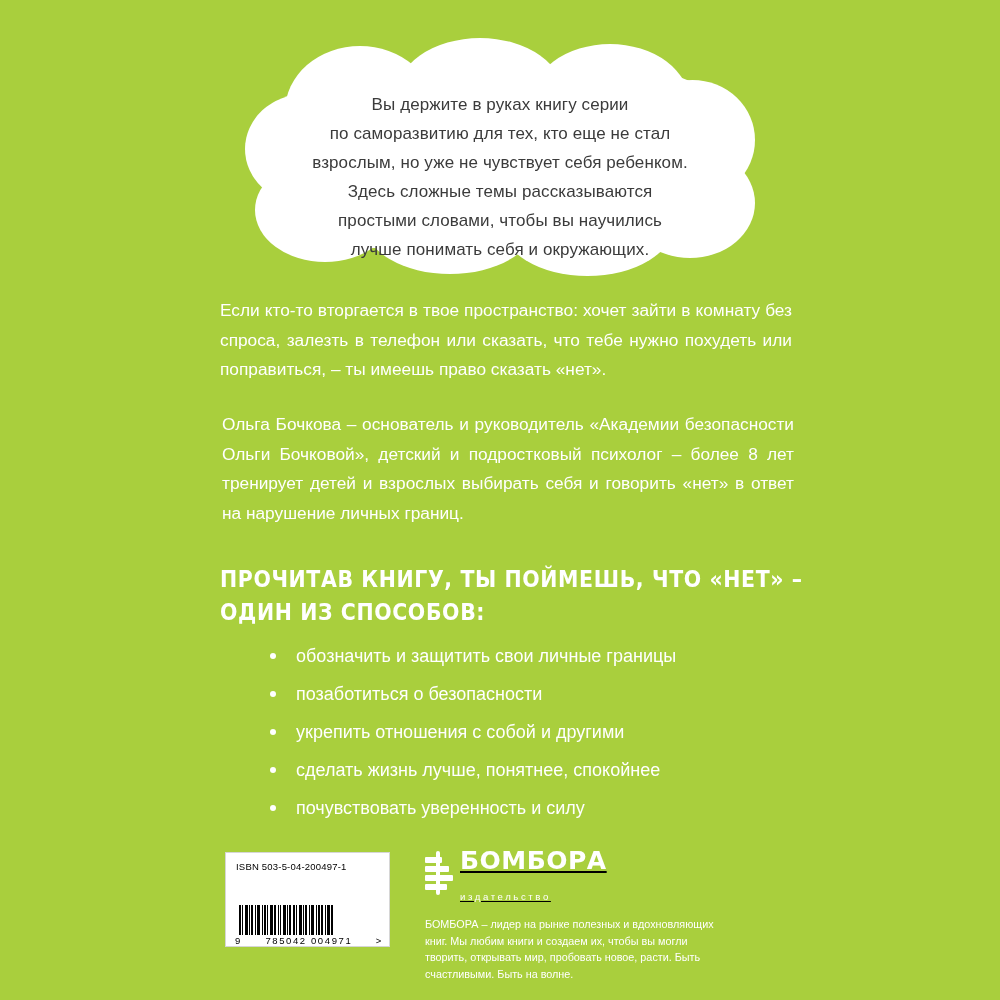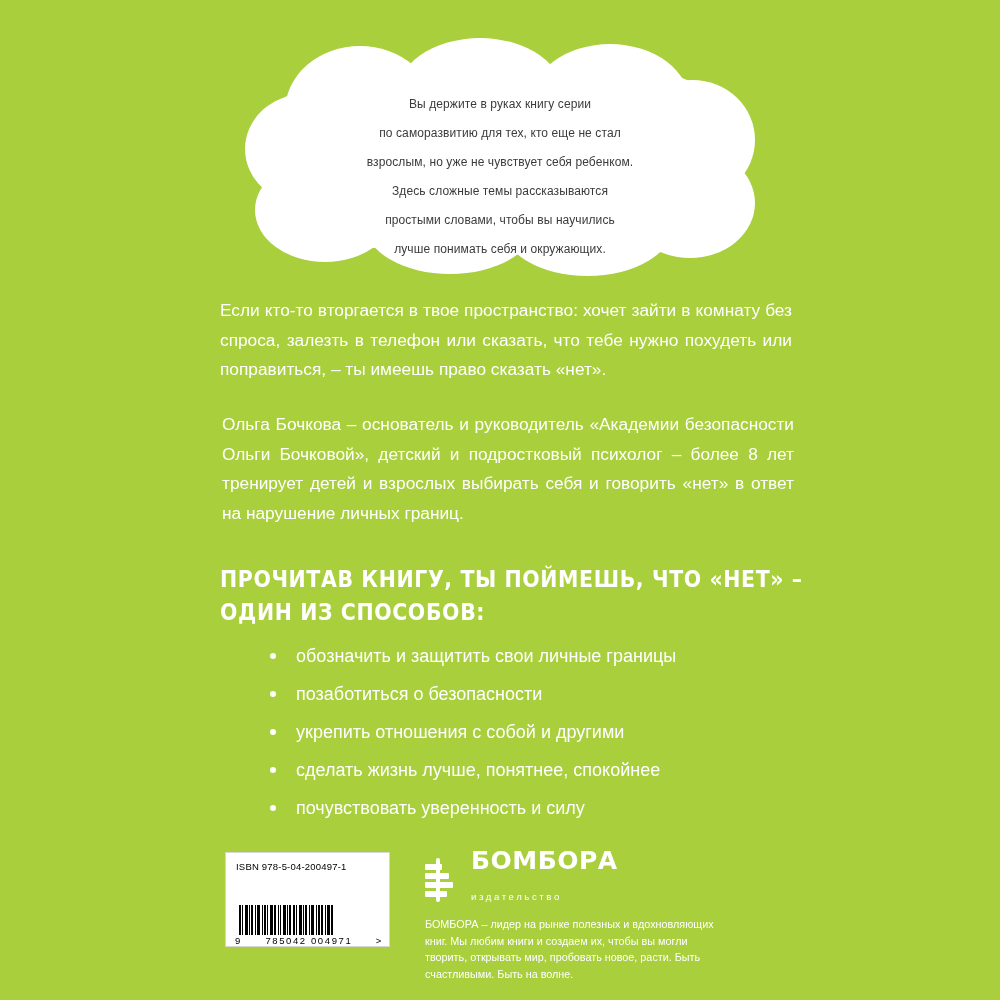--- a/index.html
+++ b/index.html
@@ -43,21 +43,21 @@
     background: #ffffff;
     border-radius: 90px / 76px;
   }
   .bubble-text {
     position: absolute;
     left: 28px;
     top: 52px;
     width: 454px;
     text-align: center;
     color: #3b3b3b;
-    font-size: 12px;
+    font-size: 17px;
     line-height: 29px;
     letter-spacing: 0.1px;
   }
   .bubble-text div { white-space: nowrap; }
 
   
   .para {
     position: absolute;
     color: #ffffff;
     font-size: 17.3px;
@@ -162,22 +162,23 @@
 
   
   .pub {
     position: absolute;
     left: 425px;
     top: 848px;
     width: 360px;
   }
   .pub-row {
     display: flex;
-    align-items: flex-end;
-    gap: 18px;
+    align-items: center;
+    gap: 7px;
+    text-decoration: underline;
   }
   .pub-mark {
     width: 28px;
     height: 40px;
     position: relative;
   }
   .pub-mark span {
     position: absolute;
     left: 0;
     background: #ffffff;
@@ -252,21 +253,21 @@
 
   <ul class="bullets">
     <li>обозначить и защитить свои личные границы</li>
     <li>позаботиться о безопасности</li>
     <li>укрепить отношения с собой и другими</li>
     <li>сделать жизнь лучше, понятнее, спокойнее</li>
     <li>почувствовать уверенность и силу</li>
   </ul>
 
   <div class="isbn-box">
-    <div class="isbn-text">ISBN 978-5-04-200497-1</div>
+    <div class="isbn-text">ISBN 503-5-04-200497-1</div>
     <div class="barcode">
       <i style="width:2px"></i>
         <i style="width:1px;background:#fff"></i>
       <i style="width:1px"></i>
         <i style="width:2px;background:#fff"></i>
       <i style="width:3px"></i>
         <i style="width:1px;background:#fff"></i>
       <i style="width:1px"></i>
         <i style="width:1px;background:#fff"></i>
       <i style="width:2px"></i>

